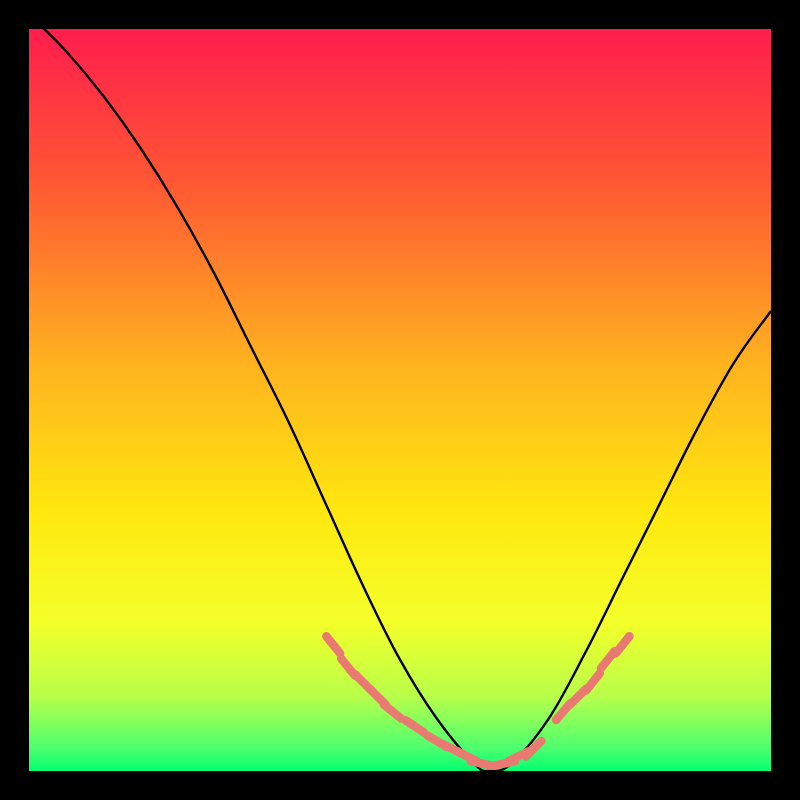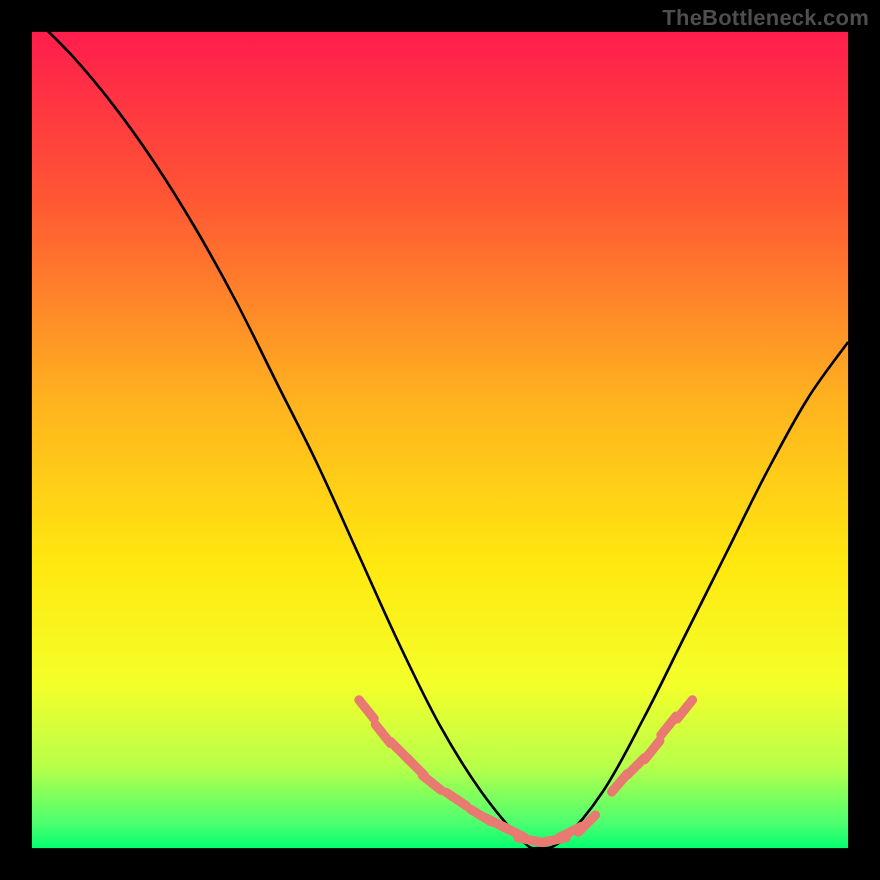--- a/index.html
+++ b/index.html
@@ -34,21 +34,20 @@
     width: 800px;
     height: 800px;
     display: block;
   }
 </style>
 </head>
 <body>
 
 <div class="frame">
 
-  <div class="watermark">TheBottleneck.com</div>
 
   <svg class="chart" viewBox="0 0 800 800">
     <defs>
       <linearGradient id="bg-grad" x1="0" y1="0" x2="0" y2="1">
           <stop offset="0%" stop-color="#ff1d4d"></stop>
           <stop offset="20%" stop-color="#ff5534"></stop>
           <stop offset="45%" stop-color="#ffb21f"></stop>
           <stop offset="65%" stop-color="#ffe80f"></stop>
           <stop offset="80%" stop-color="#f4ff2a"></stop>
           <stop offset="90%" stop-color="#b8ff4a"></stop>

